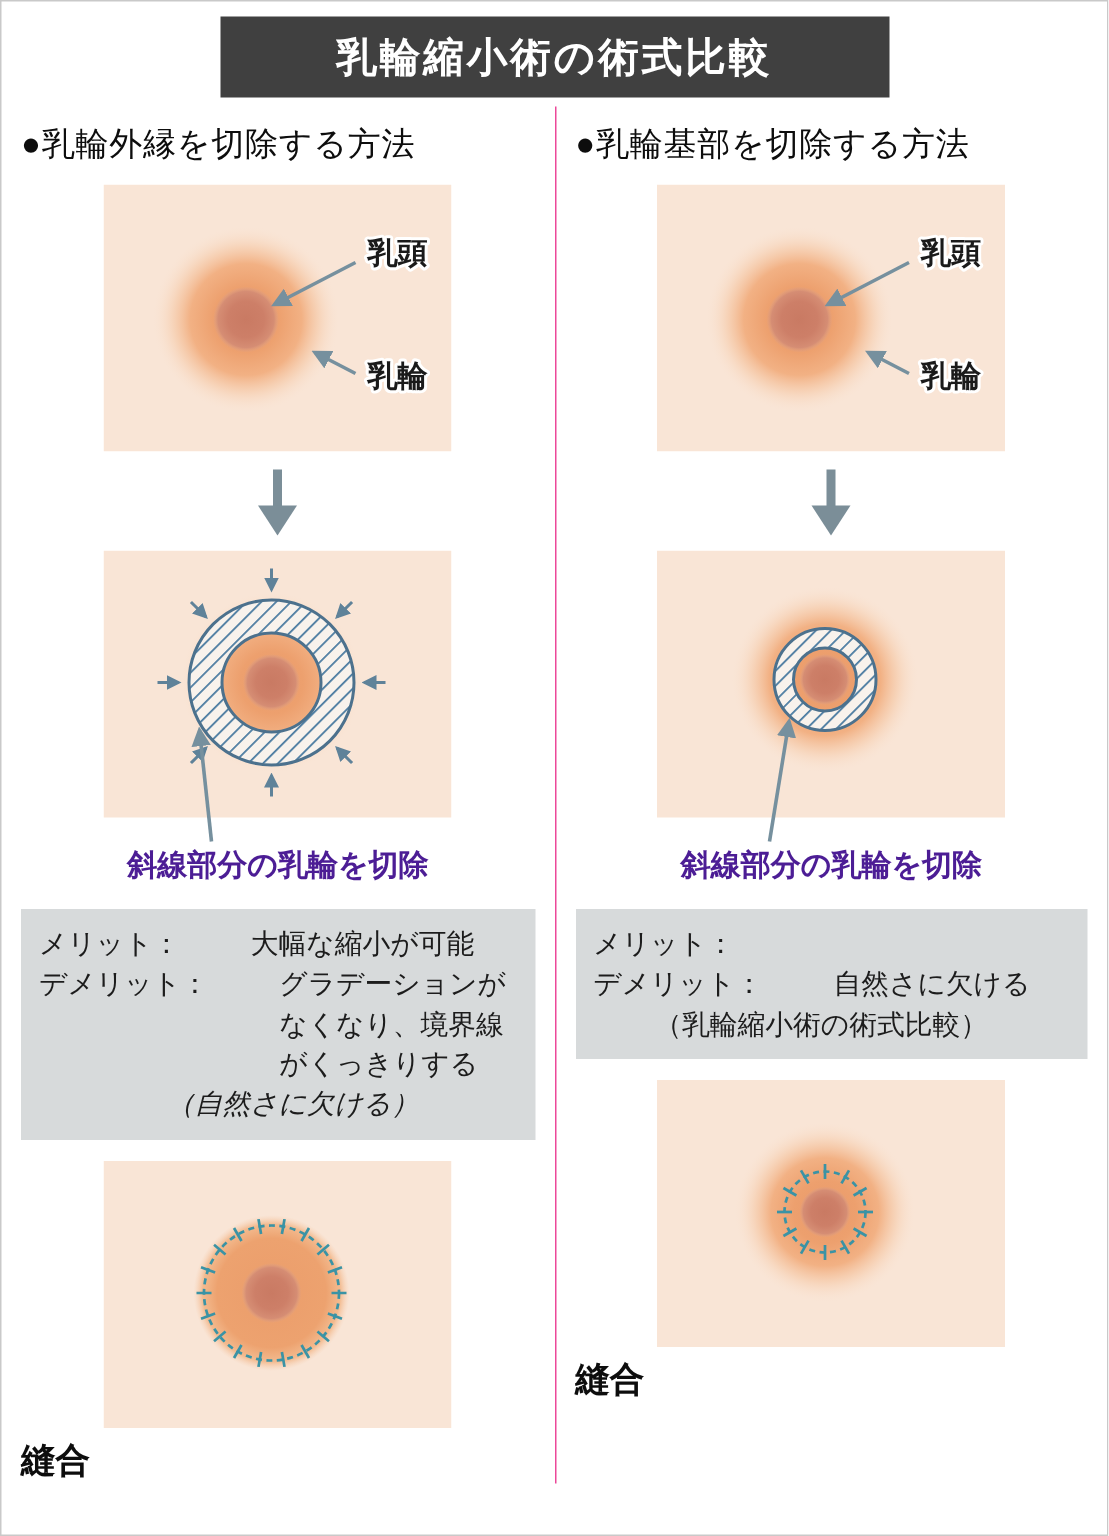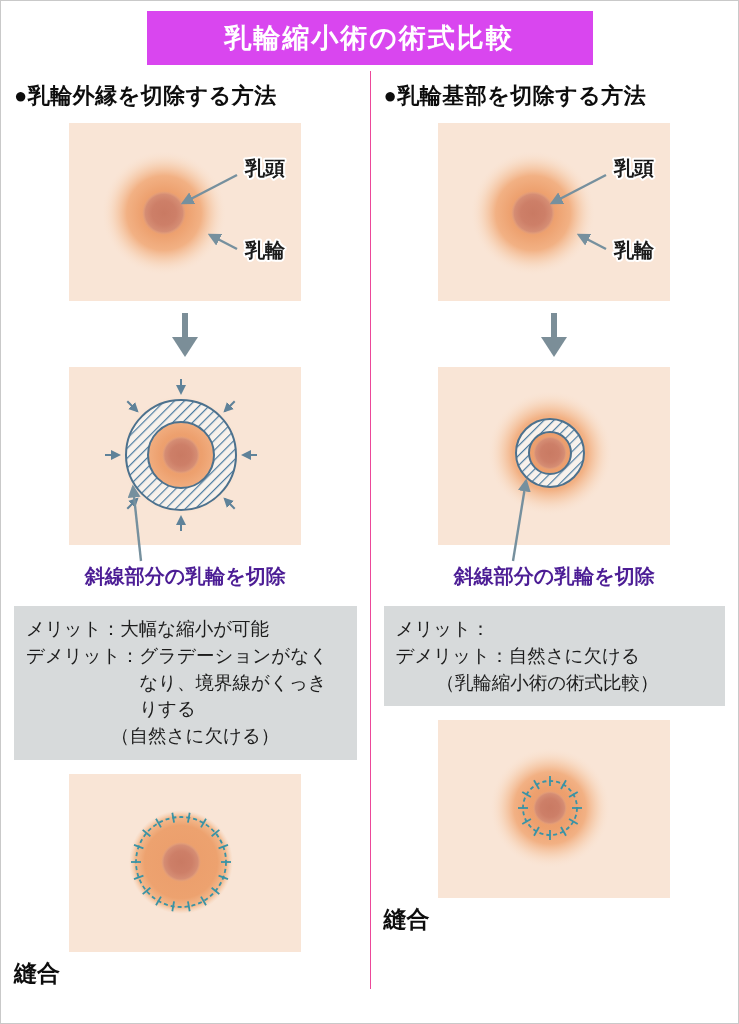--- a/index.html
+++ b/index.html
@@ -1,31 +1,31 @@
 <!DOCTYPE html>
 <html><head>
 <meta charset="utf-8">
 <style>
   html,body{margin:0;padding:0;background:#ffffff;}
   .page{width:739px;height:1024px;background:#ffffff;border:1px solid #c9c9c9;box-sizing:border-box;
         font-family:"Liberation Sans","DejaVu Sans",sans-serif;overflow:hidden;}
-  .title-bar{width:446px;margin:10px auto 6px;background:#d946ef;padding:9px 0;text-align:center;}
+  .title-bar{width:446px;margin:10px auto 6px;background:#404040;padding:9px 0;text-align:center;}
   .title-bar span{color:#ffffff;font-size:27px;font-weight:bold;letter-spacing:2px;}
   .content{display:flex;align-items:stretch;}
   .column{width:368.5px;box-sizing:border-box;padding:4px 13px 0;}
   .col-right{border-left:1px solid #ec4899;}
-  .method-heading{font-size:22px;font-weight:bold;color:#0d0d0d;margin:6px 0 12px;letter-spacing:0.5px;}
+  .method-heading{font-size:22px;font-weight:normal;color:#0d0d0d;margin:6px 0 12px;letter-spacing:0.5px;}
   .panel{display:block;margin:0 auto;}
   .down-arrow{display:block;margin:10px auto 8px;}
   .excise-caption{text-align:center;font-size:20px;font-weight:600;color:#4c1d95;margin:0 0 16px;}
   .pros-cons{background:#d7dadb;padding:10px 12px;font-size:18.5px;line-height:1.45;color:#1c1c1c;margin:0 0 14px;}
-  .pc-row{display:flex;}
+  .pc-row{display:flex;gap:47px;}
   .pc-label{white-space:nowrap;}
   .pc-text{flex:1;}
-  .pc-note-lg{margin-left:4.6em;}
+  .pc-note-lg{margin-left:4.6em;font-style:italic;}
   .pc-note-sm{margin-left:2.2em;}
   .suture-caption{text-align:left;font-size:23px;font-weight:bold;color:#0d0d0d;margin:6px 0 0;}
   .anno{font-size:20px;font-weight:600;fill:#1a1a1a;text-anchor:middle;
         paint-order:stroke;stroke:#ffffff;stroke-width:4px;stroke-linejoin:round;}
   .ptr{stroke:#76909e;stroke-width:2.4;fill:none;}
   .inward{stroke:#5f8299;stroke-width:2;fill:none;}
   .ringline{fill:none;stroke:#4c718d;stroke-width:2;}
 </style>
 </head>
 <body>

